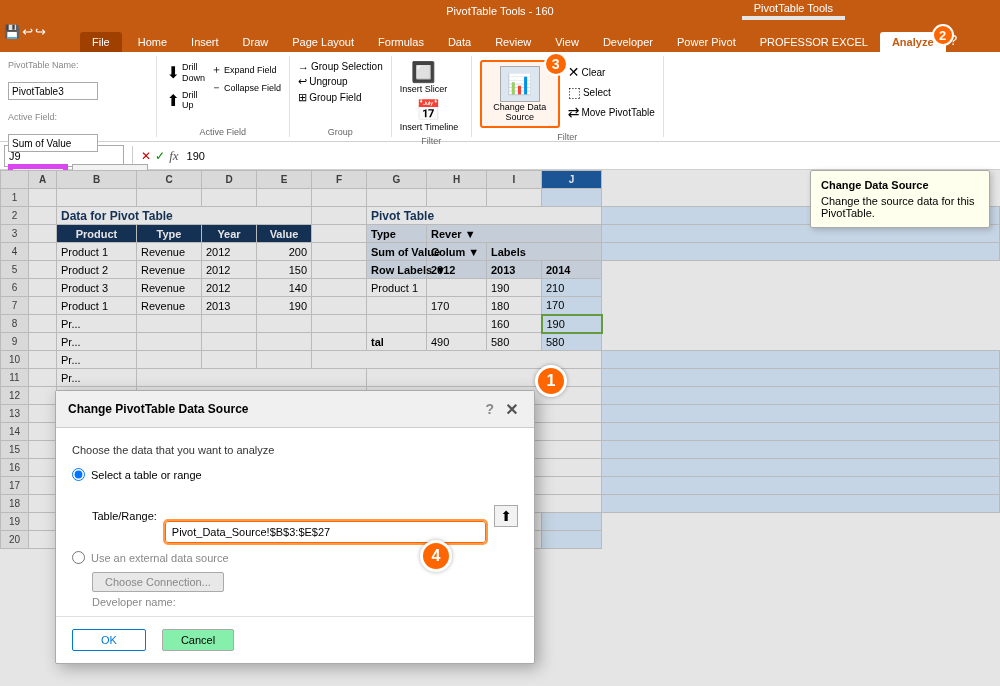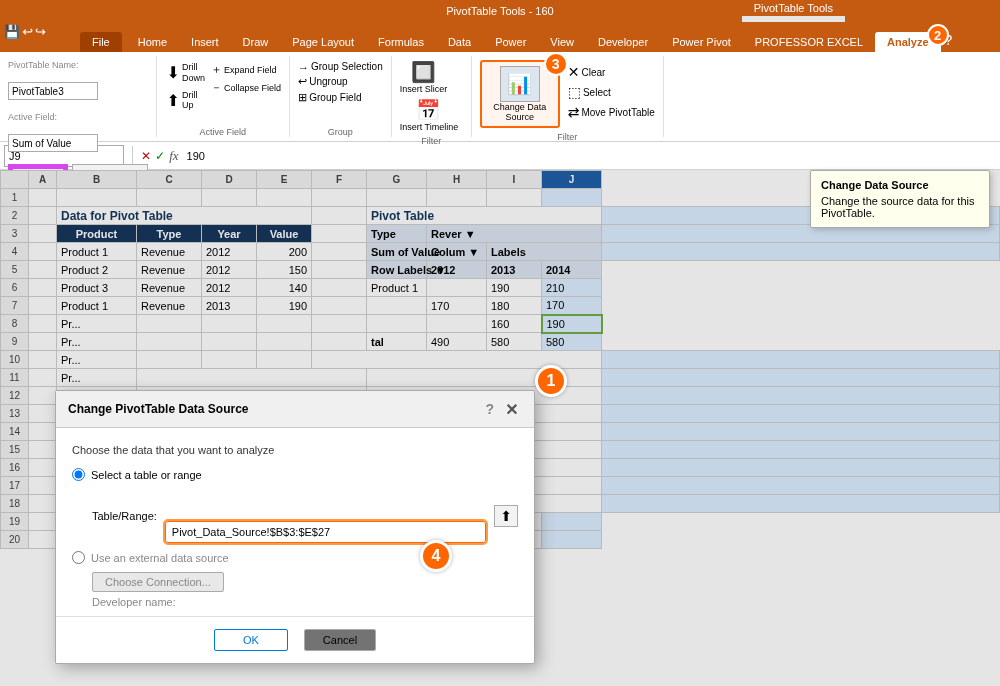--- a/index.html
+++ b/index.html
@@ -32,38 +32,38 @@
     .dialog-question { color: #888; font-size: 14px; cursor: pointer; }
     .dialog-body { padding: 16px 16px 8px; }
     .dialog-body p { margin-bottom: 12px; font-size: 11px; color: #333; }
     .radio-row { display: flex; align-items: center; gap: 6px; margin-bottom: 8px; font-size: 11px; }
     .radio-row input[type=radio] { cursor: pointer; }
     .table-range-row { display: flex; align-items: center; gap: 8px; margin: 4px 0 8px 20px; font-size: 11px; }
     .table-range-input { flex: 1; height: 22px; border: 1px solid #ff6600; border-radius: 3px; padding: 2px 6px; font-size: 11px; background: white; outline: 2px solid #ff9944; margin-top: 32px; }
     .range-btn { width: 24px; height: 22px; border: 1px solid #aaa; background: #f2f2f2; cursor: pointer; display: flex; align-items: center; justify-content: center; font-size: 14px; }
     .choose-conn-btn { padding: 3px 12px; border: 1px solid #aaa; background: #e8e8e8; cursor: pointer; font-size: 11px; border-radius: 2px; color: #888; margin-left: 20px; margin-bottom: 4px; }
     .conn-name-label { margin-left: 20px; font-size: 11px; color: #888; }
-    .dialog-footer { display: flex; justify-content: center; gap: 16px; padding: 12px 16px; border-top: 1px solid #e0e0e0; }
+    .dialog-footer { display: flex; gap: 16px; padding: 12px 16px; border-top: 1px solid #e0e0e0; }
     .btn-ok { padding: 4px 28px; background: white; border: 1px solid #0078d4; color: #0078d4; cursor: pointer; font-size: 11px; border-radius: 2px; }
-    .btn-cancel { padding: 4px 18px; background: #737373; border: 1px solid #aaa; cursor: pointer; font-size: 11px; border-radius: 2px; }
+    .btn-cancel { padding: 4px 18px; background: #86efac; border: 1px solid #aaa; cursor: pointer; font-size: 11px; border-radius: 2px; }
 
     
     .tooltip-box { position: absolute; top: 118px; right: 10px; width: 180px; background: #ffffee; border: 1px solid #aaa; padding: 8px 10px; font-size: 11px; box-shadow: 2px 2px 6px rgba(0,0,0,0.2); z-index: 150; border-radius: 2px; }
     .tooltip-title { font-weight: 700; margin-bottom: 4px; font-size: 11px; }
 
     
     .badge { position: absolute; border-radius: 50%; background: #ff6600; color: white; font-weight: 700; font-size: 16px; display: flex; align-items: center; justify-content: center; border: 3px solid white; box-shadow: 0 0 4px rgba(0,0,0,0.3); z-index: 300; }
 
     
     .main-container { display: flex; flex-direction: column; height: 686px; }
 
     
     .top-bar { height: 22px; background: #c55a11; position: relative; display: flex; align-items: center; justify-content: center; }
     .top-bar-title { color: white; font-size: 11px; }
-    .pvt-tools-tab { position: absolute; right: 155px; top: 0; background: #c55a11; padding: 2px 12px; color: white; font-size: 11px; border-bottom: 6px solid #e5e5e5; }
+    .pvt-tools-tab { position: absolute; right: 155px; top: 0; background: #c55a11; padding: 2px 12px; color: white; font-size: 11px; border-bottom: 4px solid #e5e5e5; }
 
     
     .analyze-tab-highlight { background: white; color: #c55a11; font-weight: 700; border-radius: 3px 3px 0 0; padding: 4px 12px; position: relative; }
     .analyze-tab-badge { position: absolute; top: -8px; right: -8px; width: 22px; height: 22px; background: #ff6600; border-radius: 50%; color: white; font-weight: 700; font-size: 13px; display: flex; align-items: center; justify-content: center; border: 2px solid white; }
 
     
     .cds-btn { position: relative; display: flex; flex-direction: column; align-items: center; padding: 4px 8px; cursor: pointer; border-radius: 3px; border: 2px solid #ff6600; background: #fff5ee; }
     .cds-badge { position: absolute; top: -10px; right: -10px; width: 24px; height: 24px; background: #ff6600; border-radius: 50%; color: white; font-weight: 700; font-size: 14px; display: flex; align-items: center; justify-content: center; border: 2px solid white; }
 
     .sheet-wrapper { flex: 1; overflow: auto; position: relative; }
@@ -90,21 +90,21 @@
       <span style="color:white; font-size:13px; cursor:pointer;">↩</span>
       <span style="color:white; font-size:13px; cursor:pointer;">↪</span>
     </div>
     <div class="ribbon-tab file-tab">File</div>
     <div class="ribbon-tab">Home</div>
     <div class="ribbon-tab">Insert</div>
     <div class="ribbon-tab">Draw</div>
     <div class="ribbon-tab">Page Layout</div>
     <div class="ribbon-tab">Formulas</div>
     <div class="ribbon-tab">Data</div>
-    <div class="ribbon-tab">Power</div>
+    <div class="ribbon-tab">Review</div>
     <div class="ribbon-tab">View</div>
     <div class="ribbon-tab">Developer</div>
     <div class="ribbon-tab">Power Pivot</div>
     <div class="ribbon-tab">PROFESSOR EXCEL</div>
     <div style="position:relative;">
       <div class="ribbon-tab analyze-tab-highlight">Analyze</div>
       <div class="analyze-tab-badge">2</div>
     </div>
     <span style="color:white; font-size:14px; margin-left:4px; margin-bottom:4px;">?</span>
   </div>

